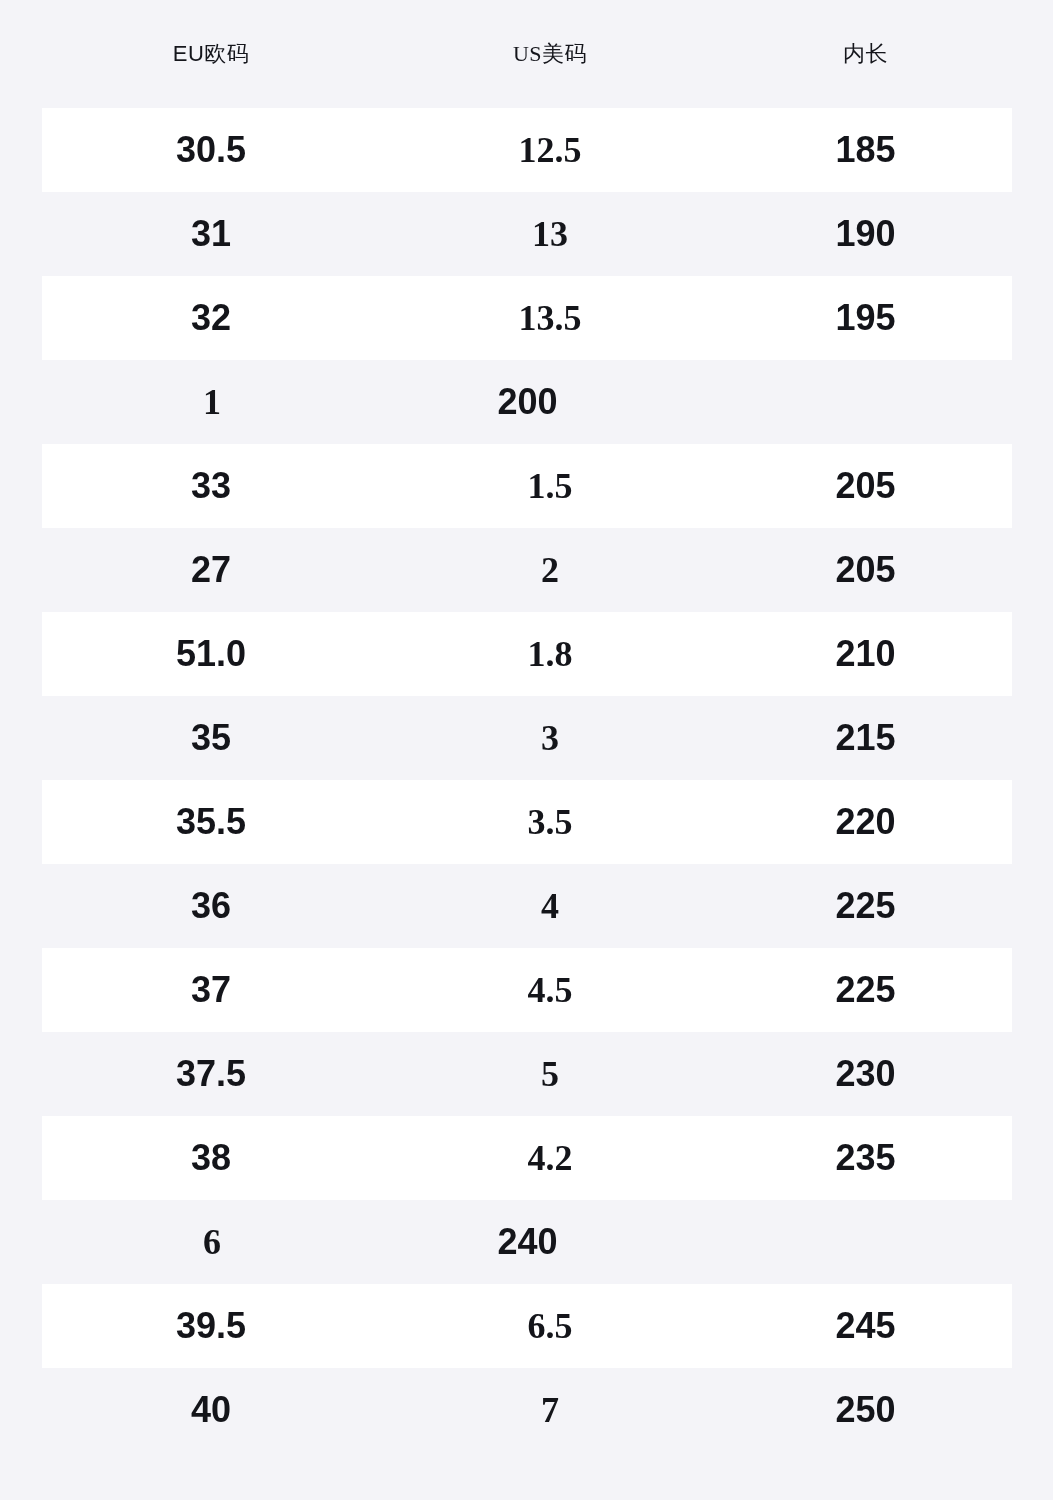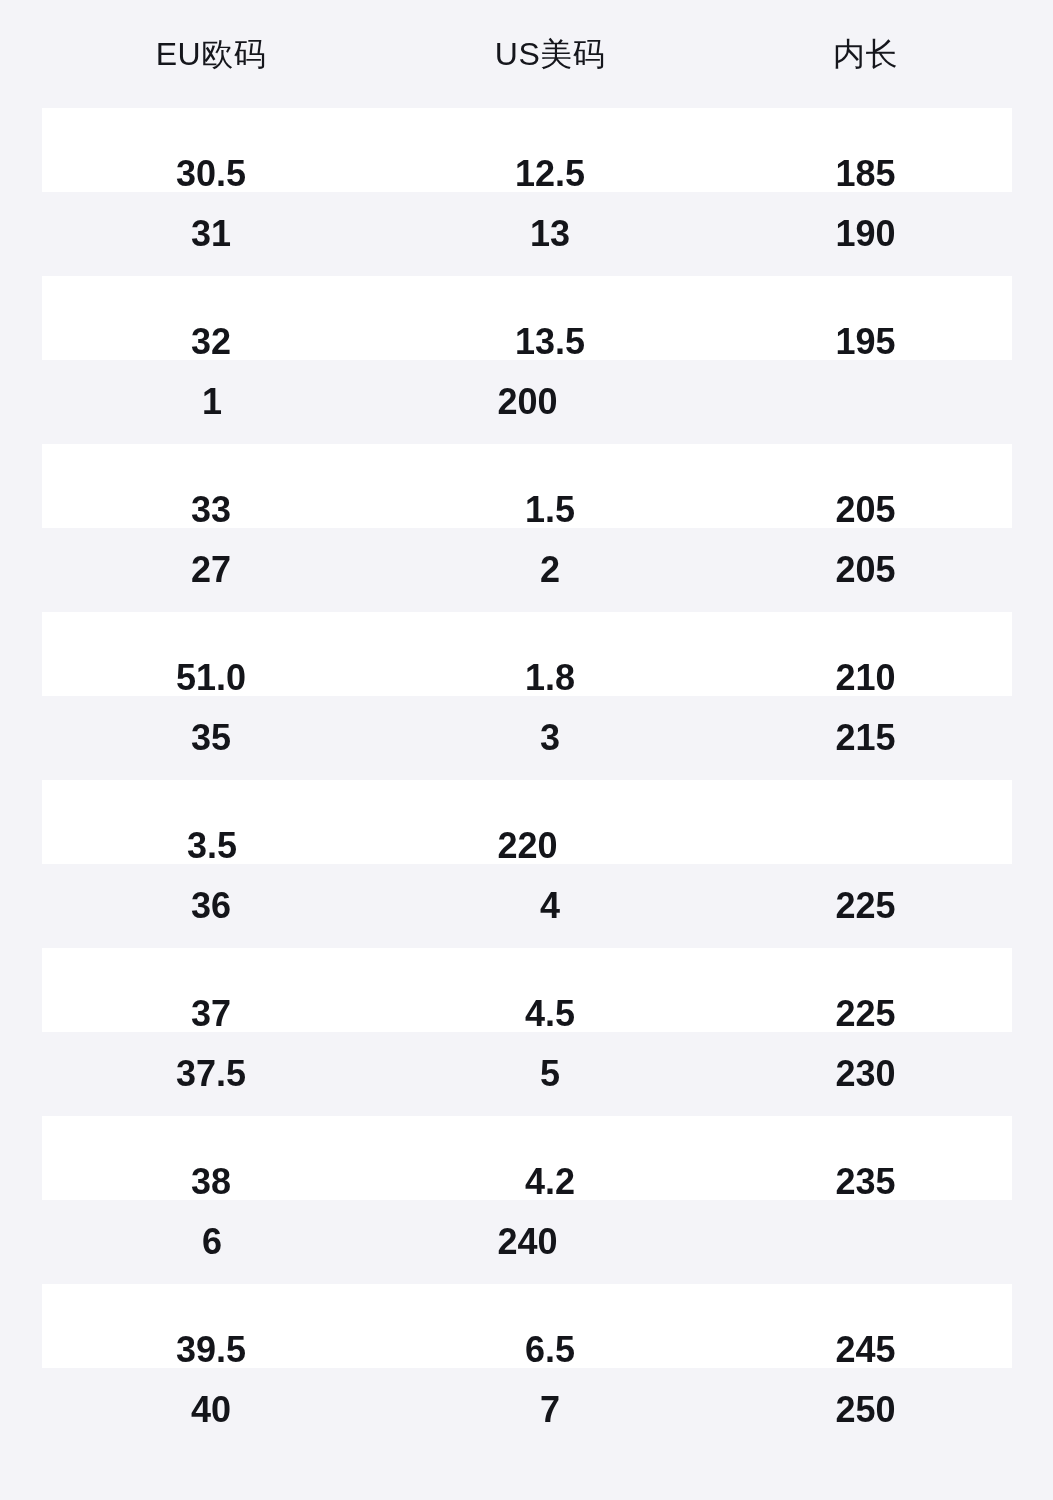--- a/index.html
+++ b/index.html
@@ -25,21 +25,21 @@
   .chart-header {
     display: flex;
     align-items: center;
     width: 1053px;
     height: 108px;
     box-sizing: border-box;
     padding: 0 42px;
     background: #f4f4f8;
   }
   .chart-header .cell {
-    font-size: 32px;
+    font-size: 22px;
     font-weight: 400;
     color: #15161c;
     text-align: center;
     letter-spacing: 0.5px;
     line-height: 1;
     white-space: nowrap;
   }
 
   
   .chart-body {
@@ -53,21 +53,20 @@
     box-sizing: border-box;
     padding: 0 42px;
     background: transparent;
   }
   .chart-row.plain {
     background: transparent;
   }
   
   .chart-row.white-band {
     position: relative;
-    align-items: flex-end;
   }
   .chart-row.white-band::before {
     content: "";
     position: absolute;
     left: 42px;
     right: 41px;
     top: 0;
     bottom: 0;
     background: #ffffff;
     z-index: 0;
@@ -79,21 +78,21 @@
     font-weight: 700;
     color: #14151a;
     text-align: center;
     line-height: 1;
     white-space: nowrap;
   }
 
   
   
   .col-0 { width: 338px; }  
-  .col-1 { width: 340px; }  
+  .col-1 { width: 340px; font-family: Liberation Serif, serif; }  
   .col-2 { width: 291px; }  
 </style>
 </head>
 <body>
 
 <div class="size-chart">
 
   <div class="chart-header">
     <div class="cell col-0">EU欧码</div>
     <div class="cell col-1">US美码</div>
@@ -134,20 +133,21 @@
         <div class="cell col-0">51.0</div>
         <div class="cell col-1">1.8</div>
         <div class="cell col-2">210</div>
       </div>
       <div class="chart-row plain">
         <div class="cell col-0">35</div>
         <div class="cell col-1">3</div>
         <div class="cell col-2">215</div>
       </div>
       <div class="chart-row white-band">
+        <div class="cell col-0">35.5</div>
         <div class="cell col-1">3.5</div>
         <div class="cell col-2">220</div>
       </div>
       <div class="chart-row plain">
         <div class="cell col-0">36</div>
         <div class="cell col-1">4</div>
         <div class="cell col-2">225</div>
       </div>
       <div class="chart-row white-band">
         <div class="cell col-0">37</div>

